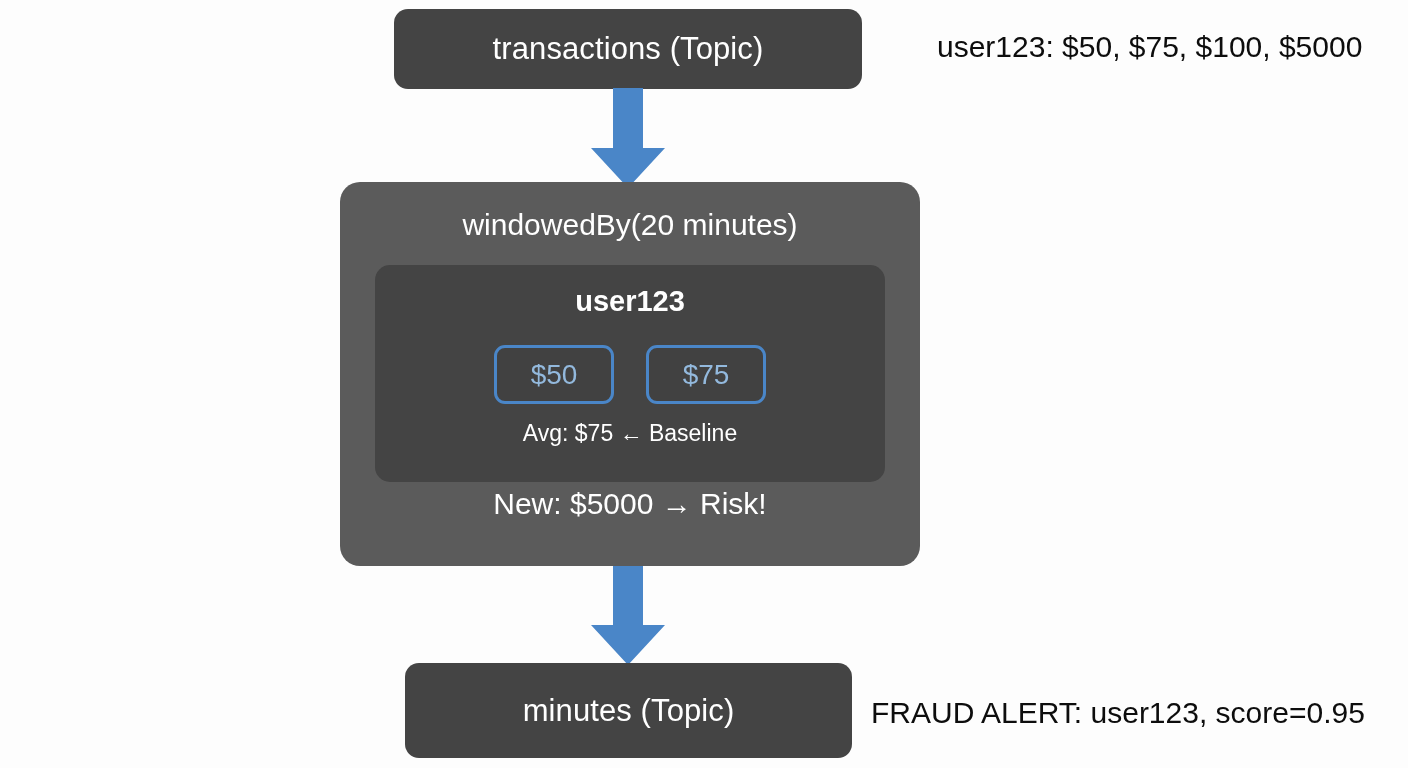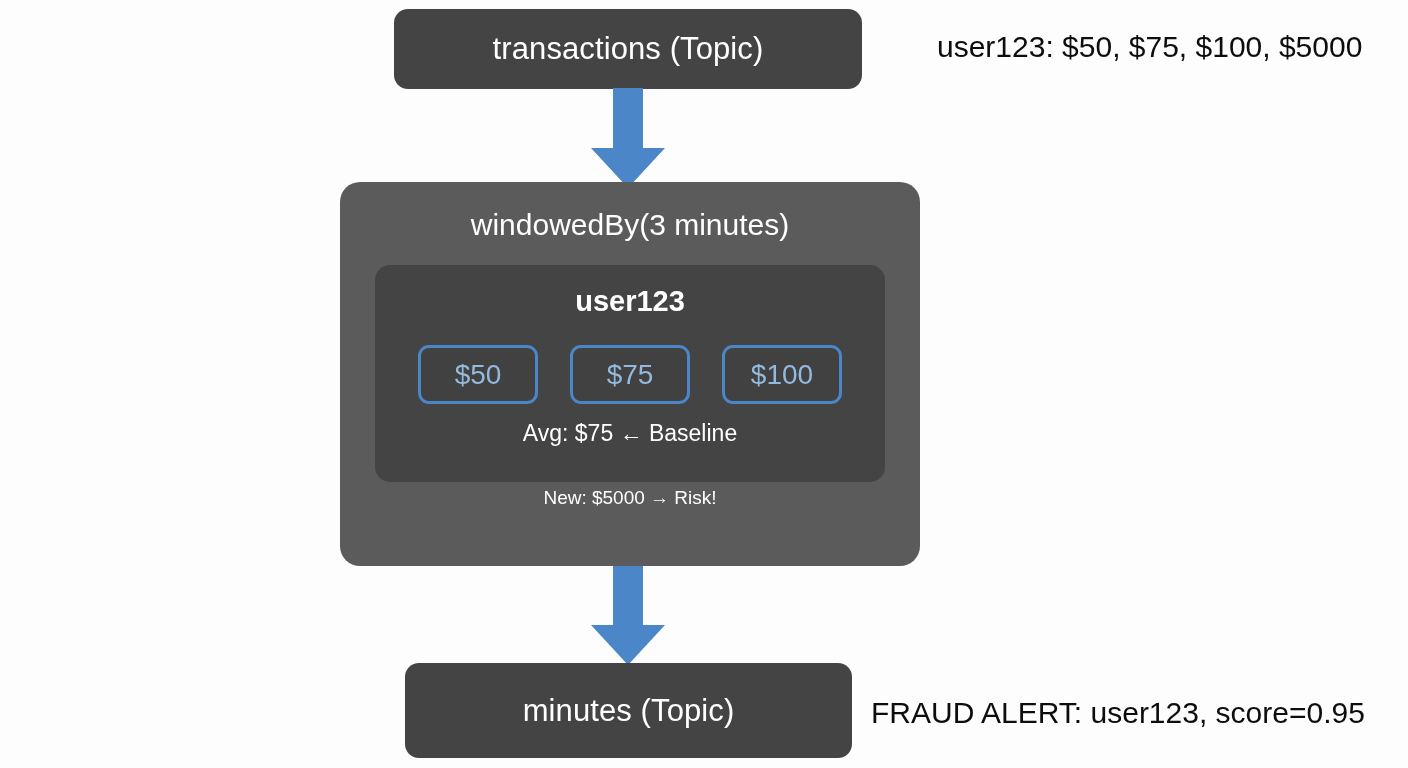--- a/index.html
+++ b/index.html
@@ -137,21 +137,21 @@
     font-weight: 400;
   }
 
   .new-line {
     position: absolute;
     left: 0;
     top: 305px;
     width: 100%;
     text-align: center;
     color: #ffffff;
-    font-size: 19px;
+    font-size: 30px;
     font-weight: 400;
   }
 
   
   .arrow {
     position: absolute;
   }
 
   #arrow-top    { left: 588px; top: 88px;  width: 80px; height: 100px; }
   #arrow-bottom { left: 588px; top: 566px; width: 80px; height: 99px; }
@@ -180,36 +180,33 @@
   <div class="annotation" id="annotation-input">user123: $50, $75, $100, $5000</div>
 
   <div class="arrow" id="arrow-top">
     <svg width="80" height="100" viewBox="0 0 80 100" xmlns="http://www.w3.org/2000/svg">
       <polygon points="25,0 55,0 55,60 77,60 40,100 3,60 25,60" fill="#4a86c8"></polygon>
     </svg>
   </div>
 
   <div id="node-window">
 
-    <div class="window-title">windowedBy(3 minutes)</div>
+    <div class="window-title">windowedBy(20 minutes)</div>
 
     <div id="node-user-state">
 
       <div class="user-key">user123</div>
 
       <div class="chips-row">
         <div class="chip">
           <span>$50</span>
         </div>
         <div class="chip">
           <span>$75</span>
         </div>
-        <div class="chip">
-          <span>$100</span>
-        </div>
       </div>
 
       <div class="avg-line">Avg: $75 ← Baseline</div>
 
     </div>
 
     <div class="new-line">New: $5000 → Risk!</div>
 
   </div>
 

